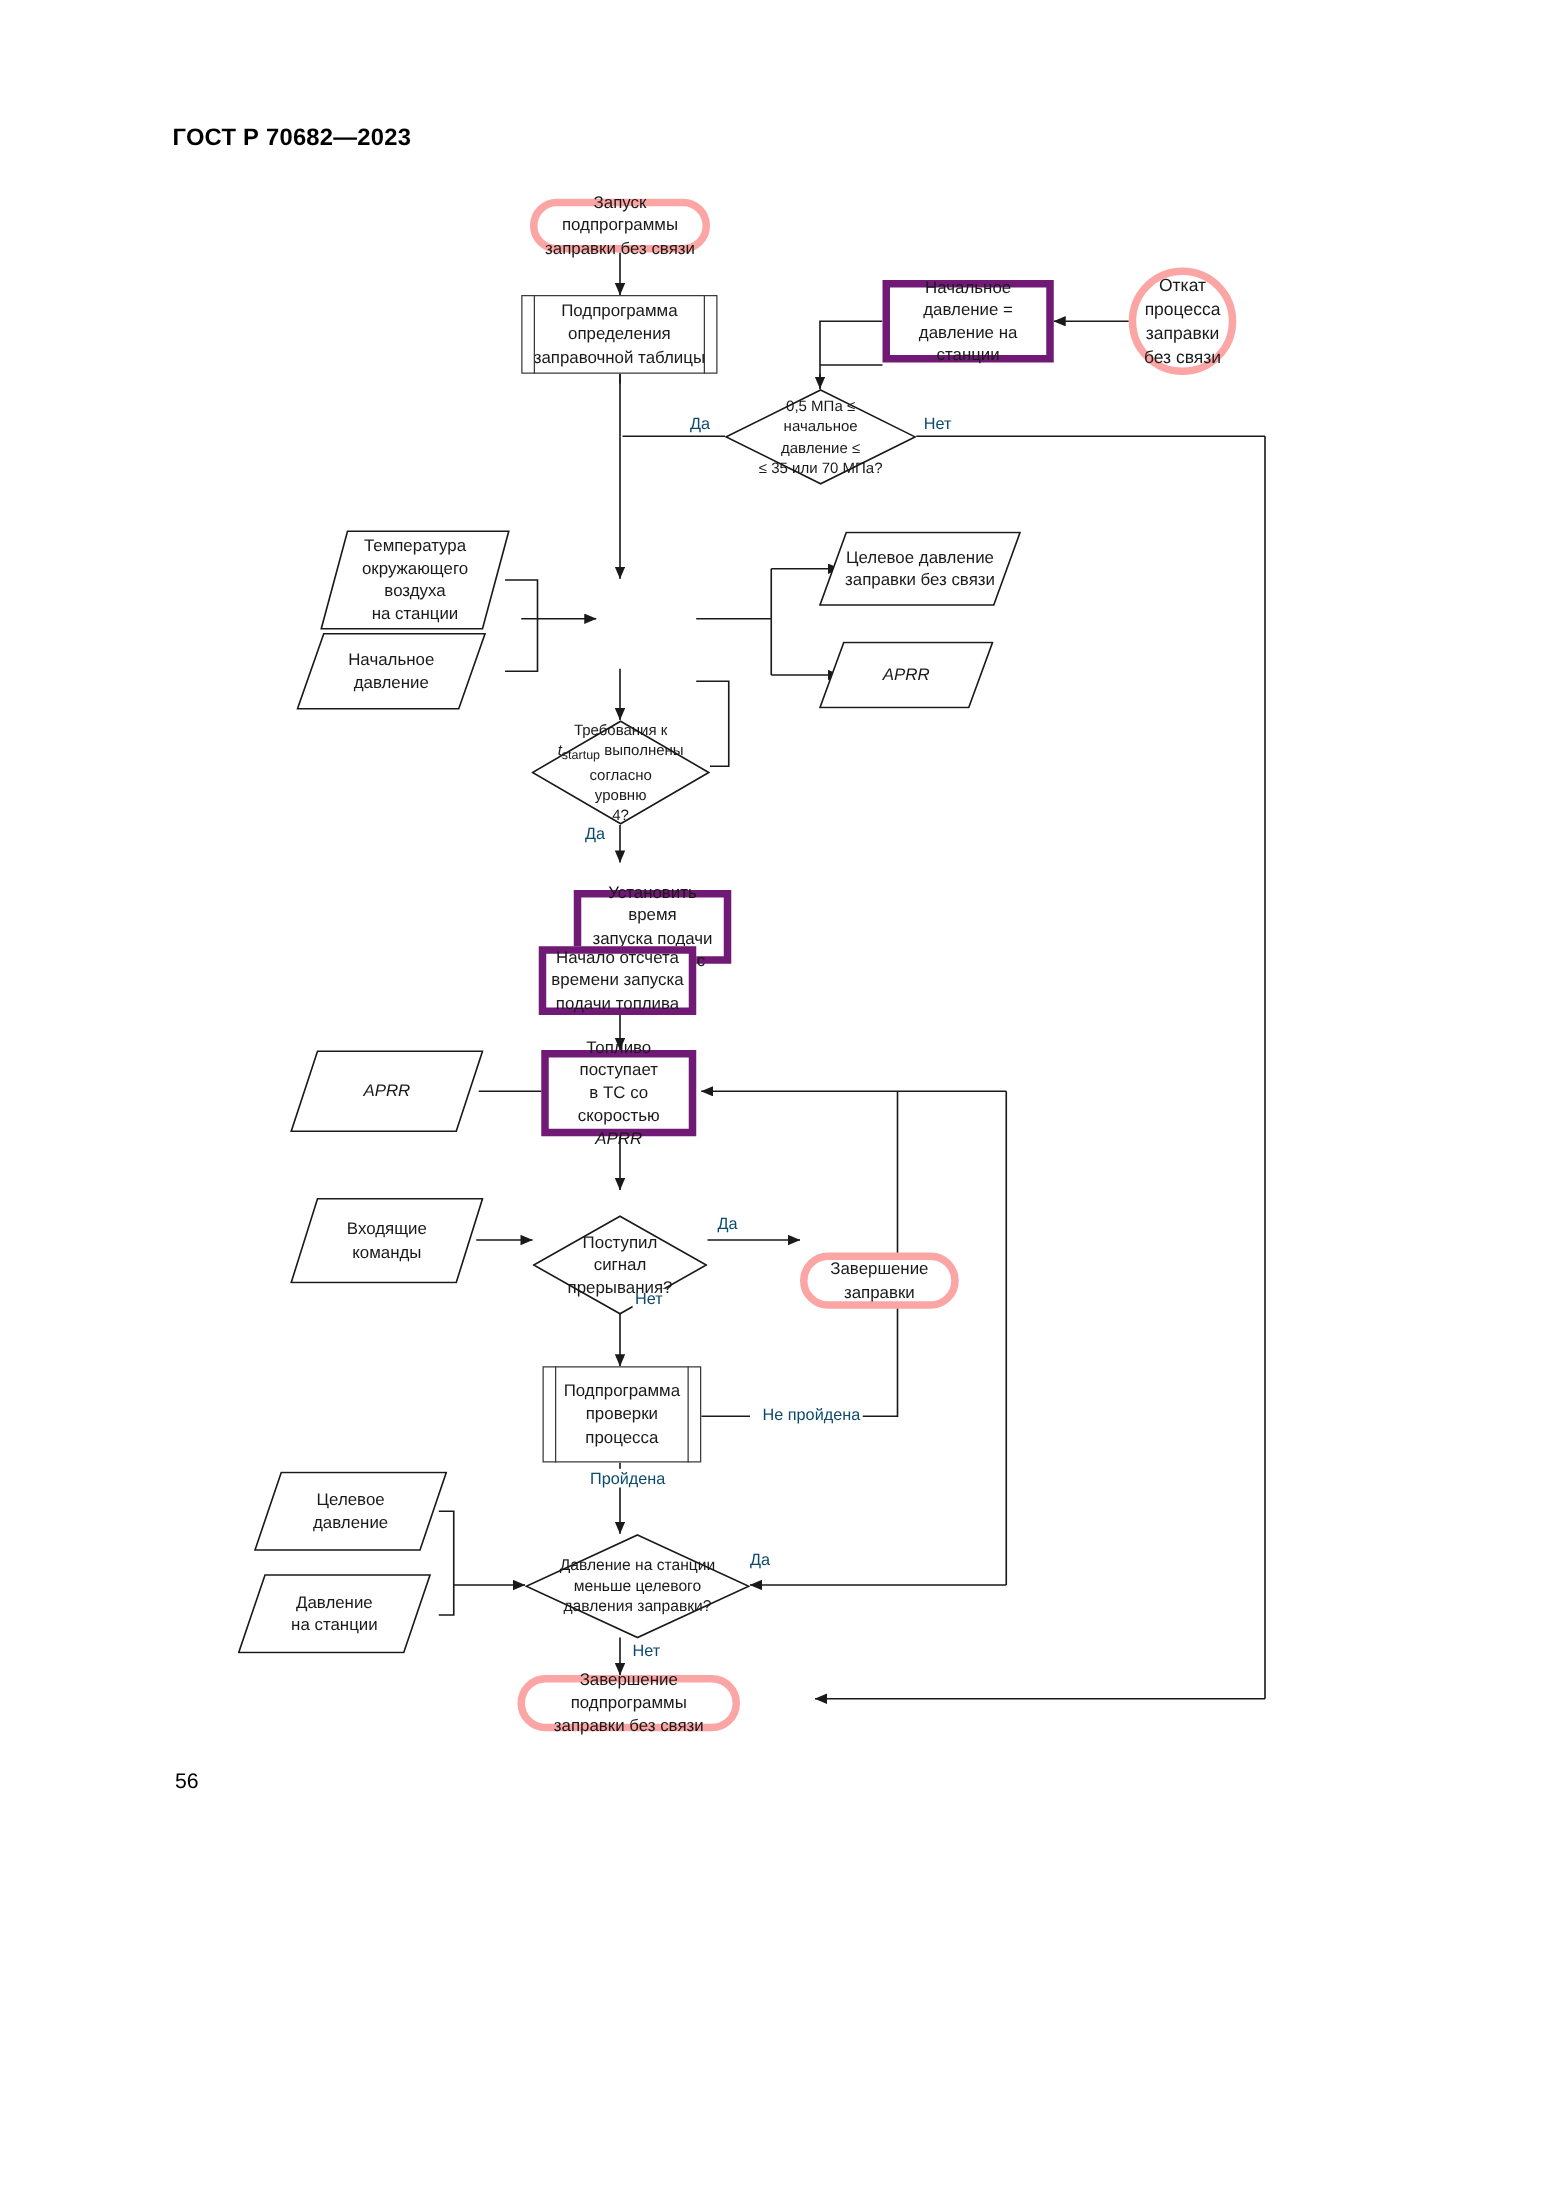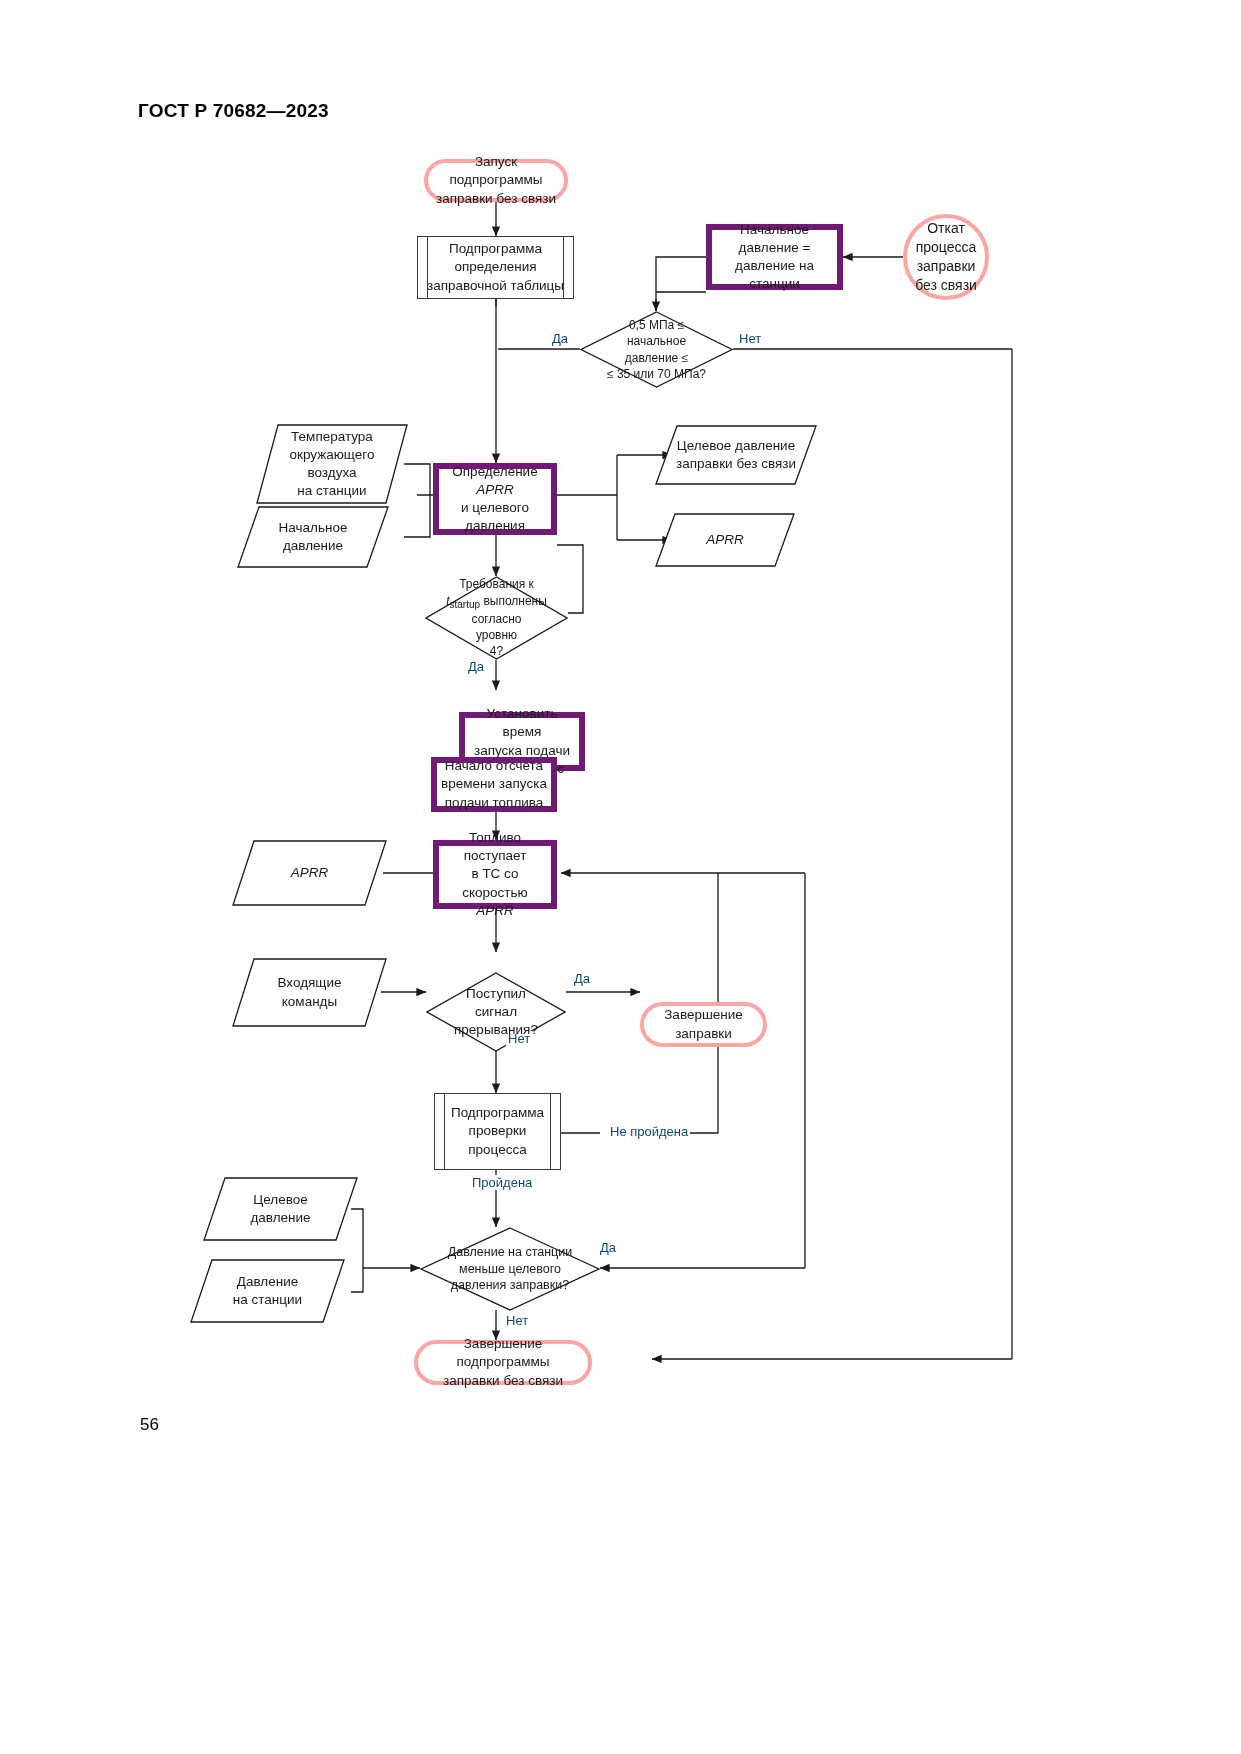--- a/index.html
+++ b/index.html
@@ -40,21 +40,21 @@
   }
   .proc{border:6px solid #701a75;}
   .subproc{border:1px solid #3a3a3a;}
   .subproc::before,.subproc::after{
     content:"";position:absolute;top:-1px;bottom:-1px;width:0;
     border-left:1px solid #3a3a3a;
   }
   .subproc::before{left:9px;}
   .subproc::after{right:9px;}
   .term{
-    border:4px solid #fca5a5;border-radius:999px;
+    border:6px solid #fca5a5;border-radius:999px;
   }
   .io{
     border:none;background:transparent;
   }
   .io .io-shape{
     position:absolute;inset:0;
   }
   .io .io-text{position:relative;z-index:2;width:78%;}
   .dec{border:none;background:transparent;}
   .dec .dec-shape{position:absolute;inset:0;}
@@ -197,23 +197,20 @@
     </div>
 
     <div class="node io" style="left:237px;top:506px;width:152px;height:62px;">
       <svg class="io-shape" viewBox="0 0 152 62" preserveAspectRatio="none">
         <polygon points="22,1 151,1 130,61 1,61" fill="#fff" stroke="#1a1a1a" stroke-width="1.3"></polygon>
       </svg>
       <span class="io-text" style="white-space:pre-line">Начальное
 давление</span>
     </div>
 
-    <div class="node proc" style="left:433px;top:463px;width:124px;height:72px;">
-      <span>Определение <span class="it">APRR</span><br>и целевого давления</span>
-    </div>
 
     <div class="node io" style="left:655px;top:425px;width:162px;height:60px;">
       <svg class="io-shape" viewBox="0 0 162 60" preserveAspectRatio="none">
         <polygon points="22,1 161,1 140,59 1,59" fill="#fff" stroke="#1a1a1a" stroke-width="1.3"></polygon>
       </svg>
       <span class="io-text" style="white-space:pre-line">Целевое давление
 заправки без связи</span>
     </div>
 
     <div class="node io" style="left:655px;top:513px;width:140px;height:54px;">

